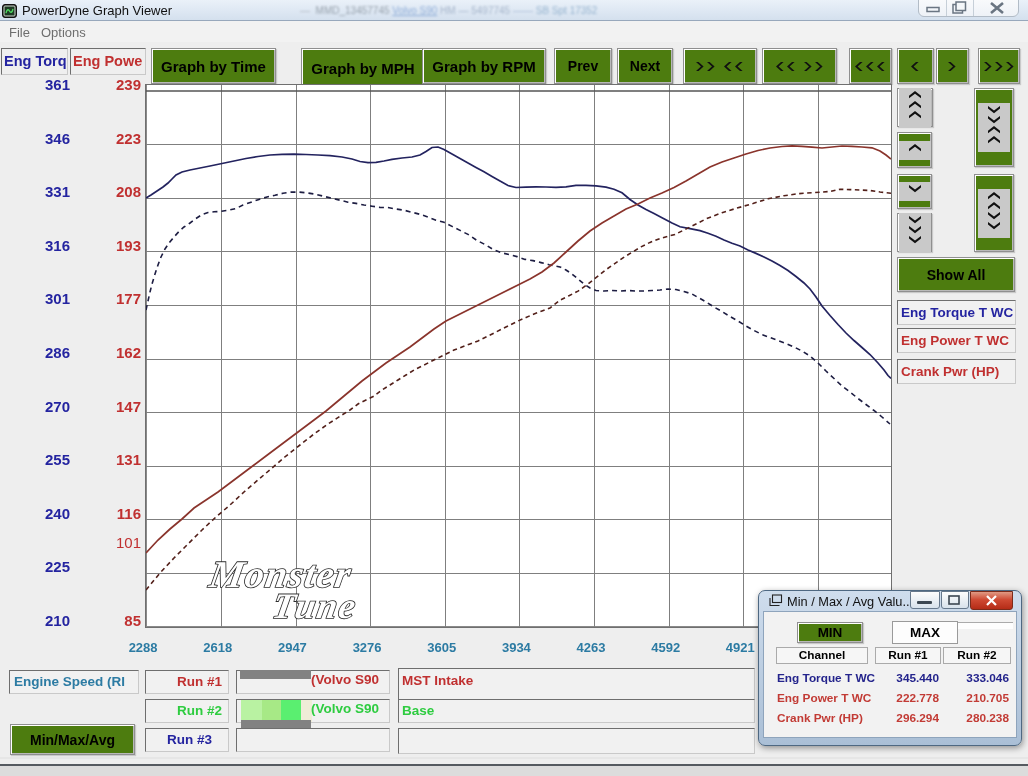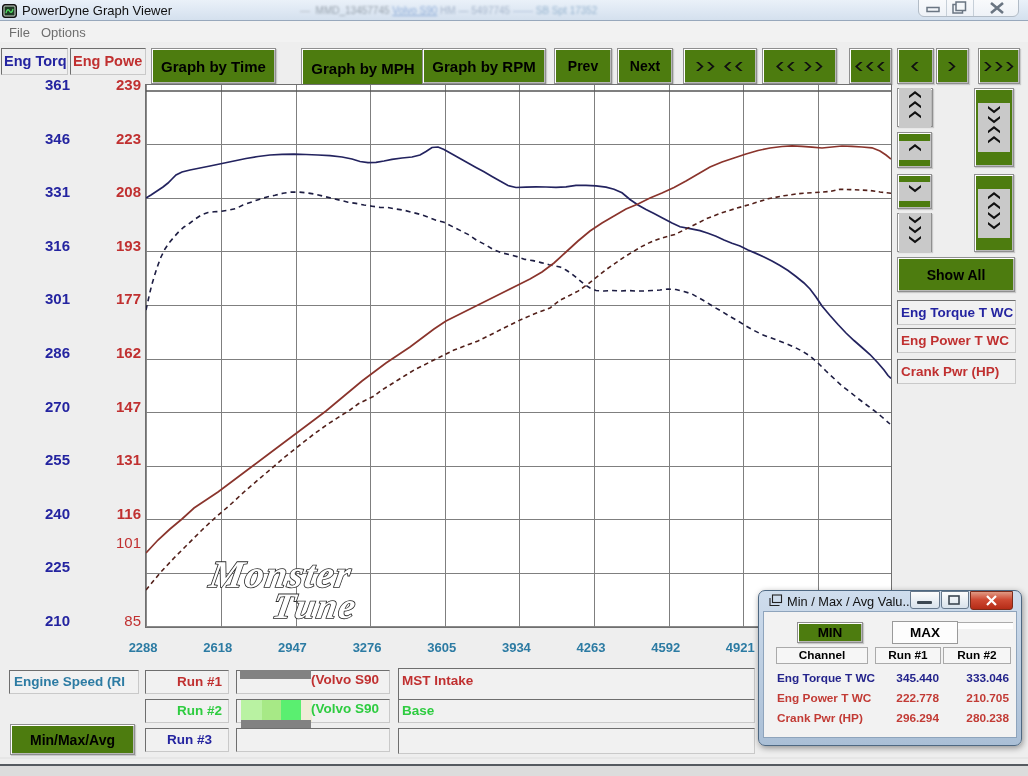--- a/index.html
+++ b/index.html
@@ -116,21 +116,21 @@
     <div class="abs red" style="left:71px;top:344.0px;width:70px;text-align:right;font-size:15px;font-weight:bold;">162</div>
     <div class="abs blue" style="left:0;top:397.6px;width:70px;text-align:right;font-size:15px;font-weight:bold;">270</div>
     <div class="abs red" style="left:71px;top:397.6px;width:70px;text-align:right;font-size:15px;font-weight:bold;">147</div>
     <div class="abs blue" style="left:0;top:451.2px;width:70px;text-align:right;font-size:15px;font-weight:bold;">255</div>
     <div class="abs red" style="left:71px;top:451.2px;width:70px;text-align:right;font-size:15px;font-weight:bold;">131</div>
     <div class="abs blue" style="left:0;top:504.8px;width:70px;text-align:right;font-size:15px;font-weight:bold;">240</div>
     <div class="abs red" style="left:71px;top:504.8px;width:70px;text-align:right;font-size:15px;font-weight:bold;">116</div>
     <div class="abs blue" style="left:0;top:558.4px;width:70px;text-align:right;font-size:15px;font-weight:bold;">225</div>
     <div class="abs red" style="left:71px;top:534px;width:70px;text-align:right;font-size:15px;font-weight:normal;">101</div>
     <div class="abs blue" style="left:0;top:612.0px;width:70px;text-align:right;font-size:15px;font-weight:bold;">210</div>
-    <div class="abs red" style="left:71px;top:612.0px;width:70px;text-align:right;font-size:15px;font-weight:normal;">85</div>
+    <div class="abs red" style="left:71px;top:612.0px;width:70px;text-align:right;font-size:15px;font-weight:bold;">85</div>
   </div>
 
 <div class="abs" style="left:145px;top:84px;width:747px;height:544px;background:#ffffff;border:1px solid #6f6f6f;box-shadow:inset 1px 0 0 #8a8a8a, inset 0 -1px 0 #8a8a8a;"></div>
 <svg class="abs" style="left:0;top:0;" width="1028" height="776" viewBox="0 0 1028 776">
   <defs>
       <clipPath id="pc">
         <rect x="146" y="85" width="745" height="542"></rect>
       </clipPath>
     </defs>
   <g clip-path="url(#pc)">

